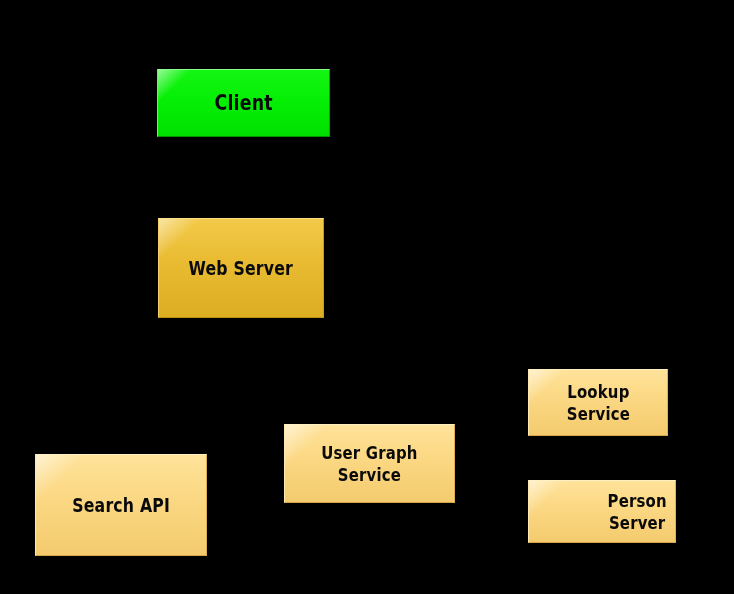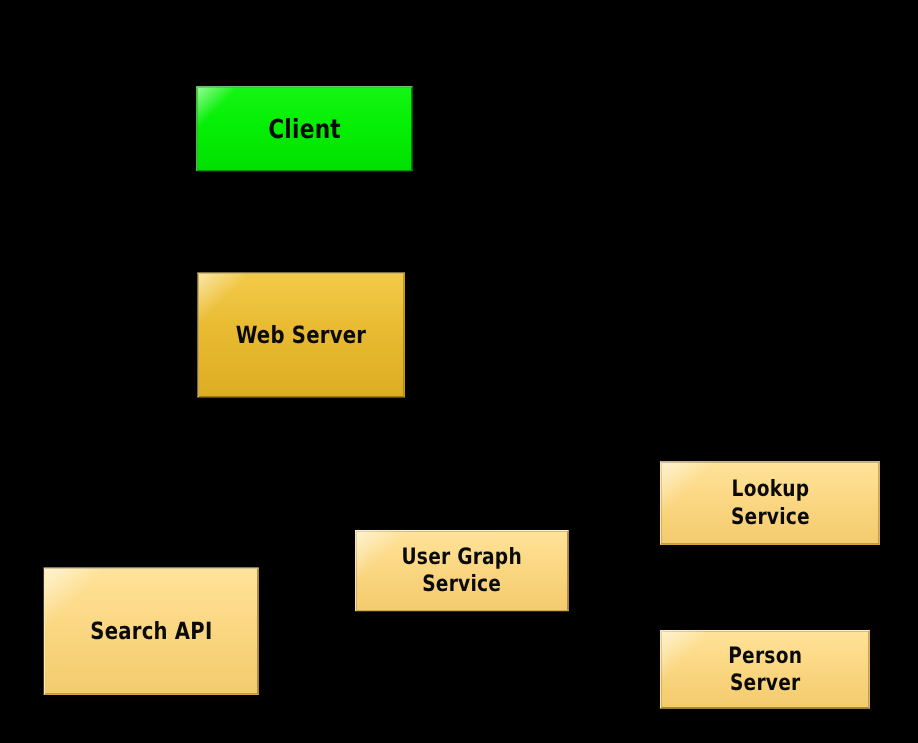--- a/index.html
+++ b/index.html
@@ -73,32 +73,32 @@
 <div id="canvas" style="width: 734px; height: 594px; background: rgb(0, 0, 0);">
 
   <div class="node green" style="left: 157px; top: 33px; width: 173px; height: 68px; font-size: 21px; color: rgb(10, 10, 10); margin-top: 36px;">
     <span class="label">Client</span>
   </div>
 
   <div class="node gold-dark" style="left: 158px; top: 218px; width: 166px; height: 100px; font-size: 19px; color: rgb(10, 10, 10);">
     <span class="label">Web Server</span>
   </div>
 
-  <div class="node gold-light" style="left: 528px; top: 369px; width: 176px; height: 67px; font-size: 18px; color: rgb(10, 10, 10);">
+  <div class="node gold-light" style="left: 528px; top: 369px; width: 140px; height: 67px; font-size: 18px; color: rgb(10, 10, 10);">
     <span class="label">Lookup
 Service</span>
   </div>
 
-  <div class="node gold-light" style="left: 284px; top: 424px; width: 171px; height: 65px; font-size: 18px; color: rgb(10, 10, 10);">
+  <div class="node gold-light" style="left: 284px; top: 424px; width: 171px; height: 79px; font-size: 18px; color: rgb(10, 10, 10);">
     <span class="label">User Graph
 Service</span>
   </div>
 
   <div class="node gold-light" style="left: 35px; top: 454px; width: 172px; height: 102px; font-size: 19px; color: rgb(10, 10, 10);">
     <span class="label">Search API</span>
   </div>
 
-  <div class="node gold-light" style="left: 528px; top: 504px; width: 168px; height: 63px; font-size: 18px; color: rgb(10, 10, 10);">
+  <div class="node gold-light" style="left: 528px; top: 480px; width: 148px; height: 63px; font-size: 18px; color: rgb(10, 10, 10); justify-content: flex-end;">
     <span class="label">Person
 Server</span>
   </div>
 
 </div>
 
 </body></html>

